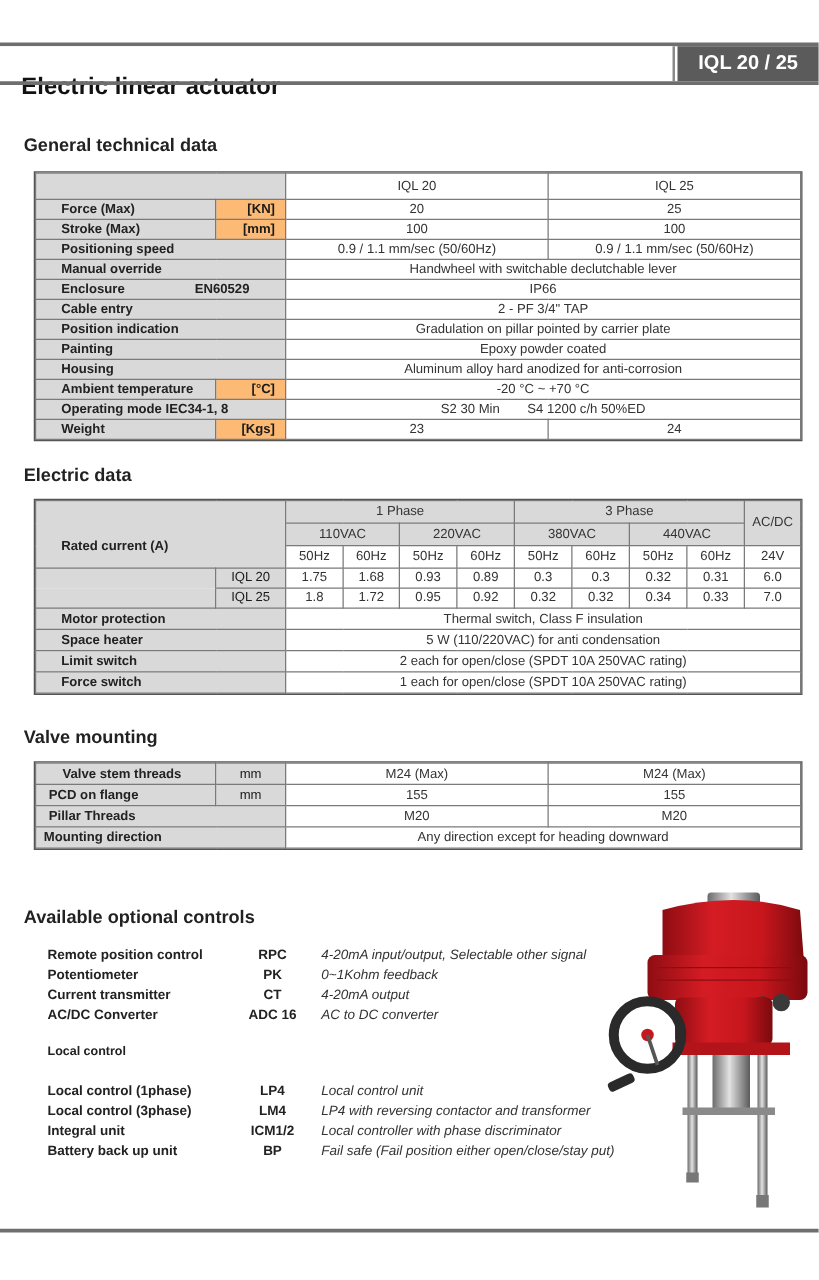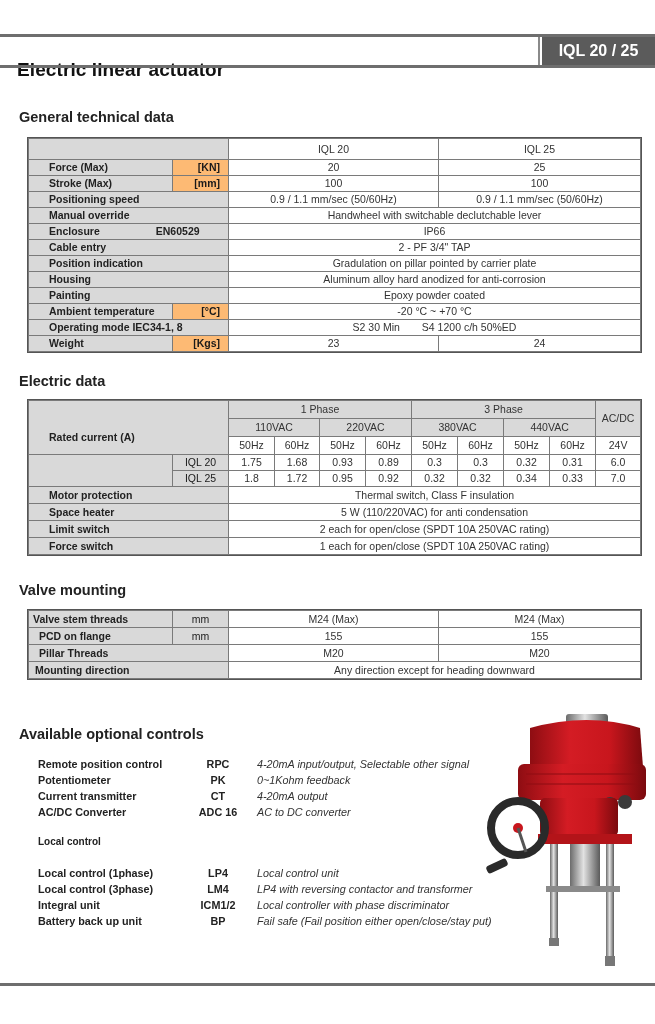--- a/index.html
+++ b/index.html
@@ -84,26 +84,26 @@
   </tr>
   <tr>
     <td class="lbl" colspan="2">Cable entry</td>
     <td class="val" colspan="2">2 - PF 3/4" TAP</td>
   </tr>
   <tr>
     <td class="lbl" colspan="2">Position indication</td>
     <td class="val" colspan="2">Gradulation on pillar pointed by carrier plate</td>
   </tr>
   <tr>
+    <td class="lbl" colspan="2">Painting</td>
+    <td class="val" colspan="2">Epoxy powder coated</td>
+  </tr>
+  <tr>
     <td class="lbl" colspan="2">Housing</td>
     <td class="val" colspan="2">Aluminum alloy hard anodized for anti-corrosion</td>
-  </tr>
-  <tr>
-    <td class="lbl" colspan="2">Painting</td>
-    <td class="val" colspan="2">Epoxy powder coated</td>
   </tr>
   <tr>
     <td class="lbl">Ambient temperature</td>
     <td class="unit">[°C]</td>
     <td class="val" colspan="2">-20 °C ~ +70 °C</td>
   </tr>
   <tr>
     <td class="lbl" colspan="2">Operating mode IEC34-1, 8</td>
     <td class="val" colspan="2"><span>S2 30 Min</span><span style="display:inline-block; width:22px"></span><span>S4 1200 c/h 50%ED</span></td>
   </tr>
@@ -203,21 +203,21 @@
 <div class="abs section-title" style="left:19px; top:582px;">Valve mounting</div>
 <table class="spec outer" style="left:28px; top:610px; width:612px;">
   <colgroup>
       <col style="width:144px">
       <col style="width:56px">
       <col style="width:210px">
       <col style="width:202px">
     </colgroup>
   <tbody>
       <tr>
-    <td class="lbl" style="padding-left:4px; height:16px">Valve stem threads</td>
+    <td class="lbl" style="padding-left:21px; height:16px">Valve stem threads</td>
     <td class="unitc">mm</td>
     <td class="val">M24 (Max)</td>
     <td class="val">M24 (Max)</td>
   </tr>
   <tr>
     <td class="lbl" style="padding-left:10px; height:16px">PCD on flange</td>
     <td class="unitc">mm</td>
     <td class="val">155</td>
     <td class="val">155</td>
   </tr>

